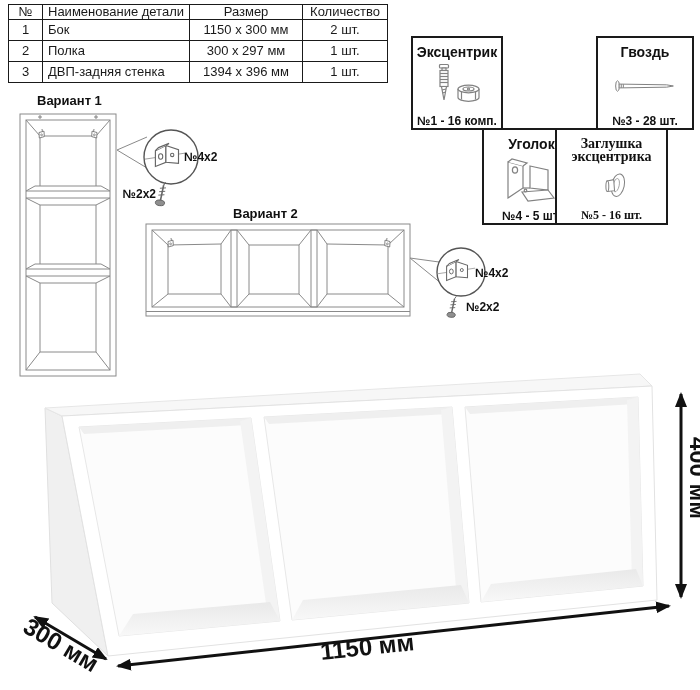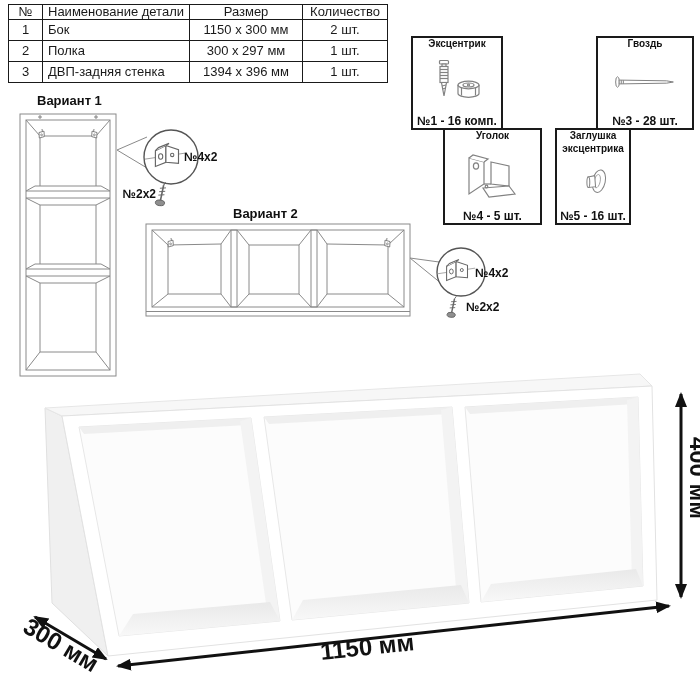--- a/index.html
+++ b/index.html
@@ -10,22 +10,22 @@
                font-size:13px;color:#1a1a1a;}
   #parts-table th,#parts-table td{border:1.5px solid #1a1a1a;background:#fff;}
   #parts-table th{font-weight:normal;padding:0 3px;line-height:14px;text-align:center;}
   #parts-table td{padding:1px 5px;line-height:18px;text-align:center;}
   #parts-table td.name{text-align:left;}
   .w-num{width:27px}.w-name{width:140px}.w-size{width:106px}.w-qty{width:78px}
   
   .hw-cell{position:absolute;border:2px solid #1a1a1a;background:#fff;
            display:flex;flex-direction:column;align-items:center;
            box-sizing:border-box;}
-  .hw-title{font-weight:bold;font-size:10px;line-height:12.5px;text-align:center;
-            padding-top:0;}
+  .hw-title{font-weight:bold;font-size:14px;line-height:12.5px;text-align:center;
+            padding-top:8px;}
   .hw-icon{flex:1;display:flex;align-items:center;justify-content:center;width:100%;}
   .hw-label{font-weight:bold;font-size:12px;text-align:center;}
   svg{position:absolute;}
   .draw{stroke:#8a8a8a;stroke-width:1;fill:none;}
   .drawf{stroke:#8a8a8a;stroke-width:1;fill:#fff;}
   .blabel{font:bold 12px "Liberation Sans",sans-serif;fill:#111;}
   .vtitle{font:bold 13px "Liberation Sans",sans-serif;fill:#111;}
   .dim{stroke:#111;stroke-width:3;fill:none;}
   .dimtext{font:bold 24px "Liberation Sans",sans-serif;fill:#111;}
   .icon-st{stroke:#828282;stroke-width:1.2;fill:#fff;}
@@ -101,39 +101,39 @@
           <ellipse cx="9" cy="24" rx="2.2" ry="6.3"></ellipse>
           <path d="M11 21.7 L68 22.6 L76 24 L68 25.4 L11 26.3 Z"></path>
           <line x1="13.5" y1="21.8" x2="13.5" y2="26.2"></line>
           <line x1="16" y1="21.9" x2="16" y2="26.1"></line>
         </g>
       </svg>
     </div>
     <div class="hw-label">№3 - 28 шт.</div>
   </div>
 
-  <div class="hw-cell" style="left:443px;top:128px;width:99px;height:97px;">
+  <div class="hw-cell" style="left:482px;top:128px;width:99px;height:97px;">
     <div class="hw-title">Уголок</div>
     <div class="hw-icon">
       <svg style="position:static" width="80" height="52" viewBox="0 0 80 52">
         <g class="icon-st">
           <path d="M16 8 L31 12 L31 34 L16 44 Z"></path>
           <path d="M16 8 L20 5 L35 9 L31 12"></path>
           <ellipse cx="23" cy="16" rx="2.6" ry="3.2"></ellipse>
           <path d="M38 12 L56 16 L56 36 L38 34 Z"></path>
           <path d="M30 38 L56 36 L62 44 L36 47 Z"></path>
           <line x1="31" y1="34" x2="38" y2="34"></line>
           <circle cx="33.5" cy="36.5" r="1.3"></circle>
         </g>
       </svg>
     </div>
     <div class="hw-label">№4 - 5 шт.</div>
   </div>
 
-  <div class="hw-cell" style="left:555px;top:128px;width:76px;height:97px;">
+  <div class="hw-cell" style="left:555px;top:128px;width:113px;height:97px;font-family:Liberation Serif, serif;">
     <div class="hw-title">Заглушка эксцентрика</div>
     <div class="hw-icon">
       <svg style="position:static" width="80" height="44" viewBox="0 0 80 52">
         <g class="icon-st">
           <ellipse cx="47" cy="25" rx="7.5" ry="13.5" transform="rotate(12 47 25)"></ellipse>
           <ellipse cx="45" cy="25" rx="3.5" ry="8" transform="rotate(12 45 25)" class="icon-thin"></ellipse>
           <path d="M34 20 L42 18.5 L43 31.5 L35 32.5 Z"></path>
           <ellipse cx="34.5" cy="26.3" rx="1.7" ry="6.2"></ellipse>
         </g>
       </svg>

